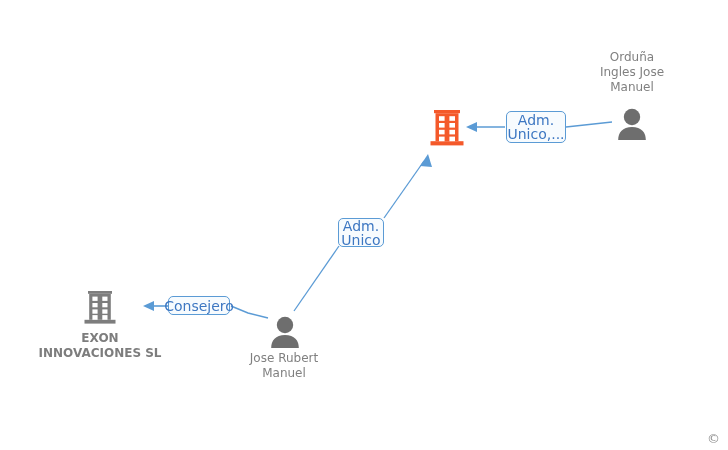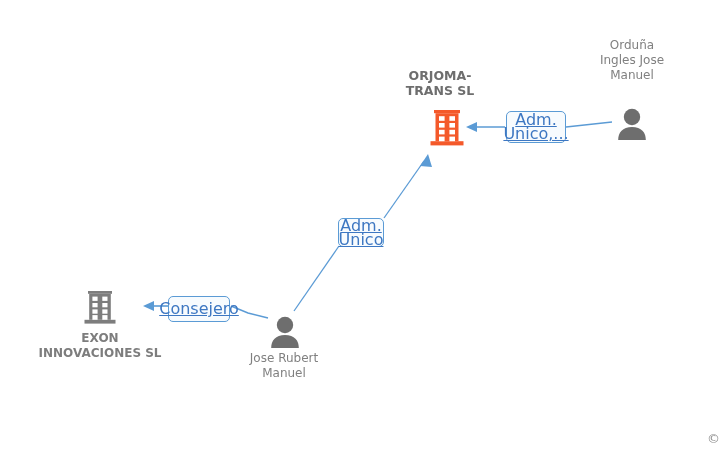--- a/index.html
+++ b/index.html
@@ -53,29 +53,28 @@
   }
 
   
   .rel-label {
     position: absolute;
     box-sizing: border-box;
     background: #f7fbfe;
     border: 1px solid #5b9bd5;
     border-radius: 5px;
     color: #3d77c2;
-    font-size: 16px;
+    font-size: 14px;
     line-height: 14px;
     text-align: center;
     display: flex;
     align-items: center;
     justify-content: center;
     white-space: pre-line;
     padding: 0 3px;
-    text-decoration: underline;
   }
 
   
   #watermark {
     position: absolute;
     right: 8px;
     bottom: 5px;
     display: flex;
     align-items: baseline;
     gap: 4px;
@@ -116,22 +115,20 @@
       <polygon points="428,154 420,166 432,167" fill="#5b9bd5"></polygon>
     </g>
 
     <g>
       <path d="M 268,318 L 248,313 L 231,306" fill="none" stroke="#5b9bd5" stroke-width="1.4"></path>
       <line x1="168" y1="306" x2="150" y2="306" stroke="#5b9bd5" stroke-width="1.6"></line>
       <polygon points="143,306 154,301 154,311" fill="#5b9bd5"></polygon>
     </g>
   </svg>
 
-  <div class="node-label company-focus" style="left:385px; top:68px; width:110px;">ORJOMA-
-TRANS  SL</div>
 
   <div class="icon-wrap" style="left:430px; top:110px;">
     <svg width="34" height="38" viewBox="0 0 34 38">
 
       <rect x="4" y="0" width="26" height="3.2" fill="#f4592a"></rect>
 
       <rect x="5.5" y="3.2" width="23" height="28" fill="#f4592a"></rect>
 
       <rect x="0.5" y="31.2" width="33" height="4.2" fill="#f4592a"></rect>
 
@@ -140,21 +137,21 @@
       <rect x="9" y="13" width="5.6" height="4.6" fill="#ffffff"></rect>
       <rect x="19.4" y="13" width="5.6" height="4.6" fill="#ffffff"></rect>
       <rect x="9" y="19.8" width="5.6" height="4.6" fill="#ffffff"></rect>
       <rect x="19.4" y="19.8" width="5.6" height="4.6" fill="#ffffff"></rect>
 
       <rect x="9" y="26.6" width="5.6" height="4.6" fill="#ffffff"></rect>
       <rect x="19.4" y="26.6" width="5.6" height="4.6" fill="#ffffff"></rect>
     </svg>
   </div>
 
-  <div class="node-label" style="left:576px; top:38px; width:112px;">Orduña
+  <div class="node-label" style="left:576px; top:50px; width:112px;">Orduña
 Ingles Jose
 Manuel</div>
 
   <div class="icon-wrap" style="left:616px; top:108px;">
     <svg width="32" height="33" viewBox="0 0 32 33">
       <circle cx="16" cy="9" r="8.2" fill="#6e6e6e"></circle>
       <path d="M 16 19 C 6.5 19 2.2 24.5 2.2 32 L 29.8 32 C 29.8 24.5 25.5 19 16 19 Z" fill="#6e6e6e"></path>
     </svg>
   </div>
 
@@ -186,19 +183,19 @@
       <rect x="18.3" y="24.1" width="5.2" height="4.7" fill="#ffffff"></rect>
     </svg>
   </div>
 
   <div class="rel-label" style="left:506px; top:111px; width:60px; height:32px;">Adm.
 Unico,...</div>
 
   <div class="rel-label" style="left:338px; top:218px; width:46px; height:29px;">Adm.
 Unico</div>
 
-  <div class="rel-label" style="left:168px; top:296px; width:62px; height:26px;">Consejero</div>
+  <div class="rel-label" style="left:168px; top:296px; width:62px; height:19px;">Consejero</div>
 
   <div id="watermark">
     <span class="copy">©</span>
   </div>
 
 </div>
 
 </body></html>

